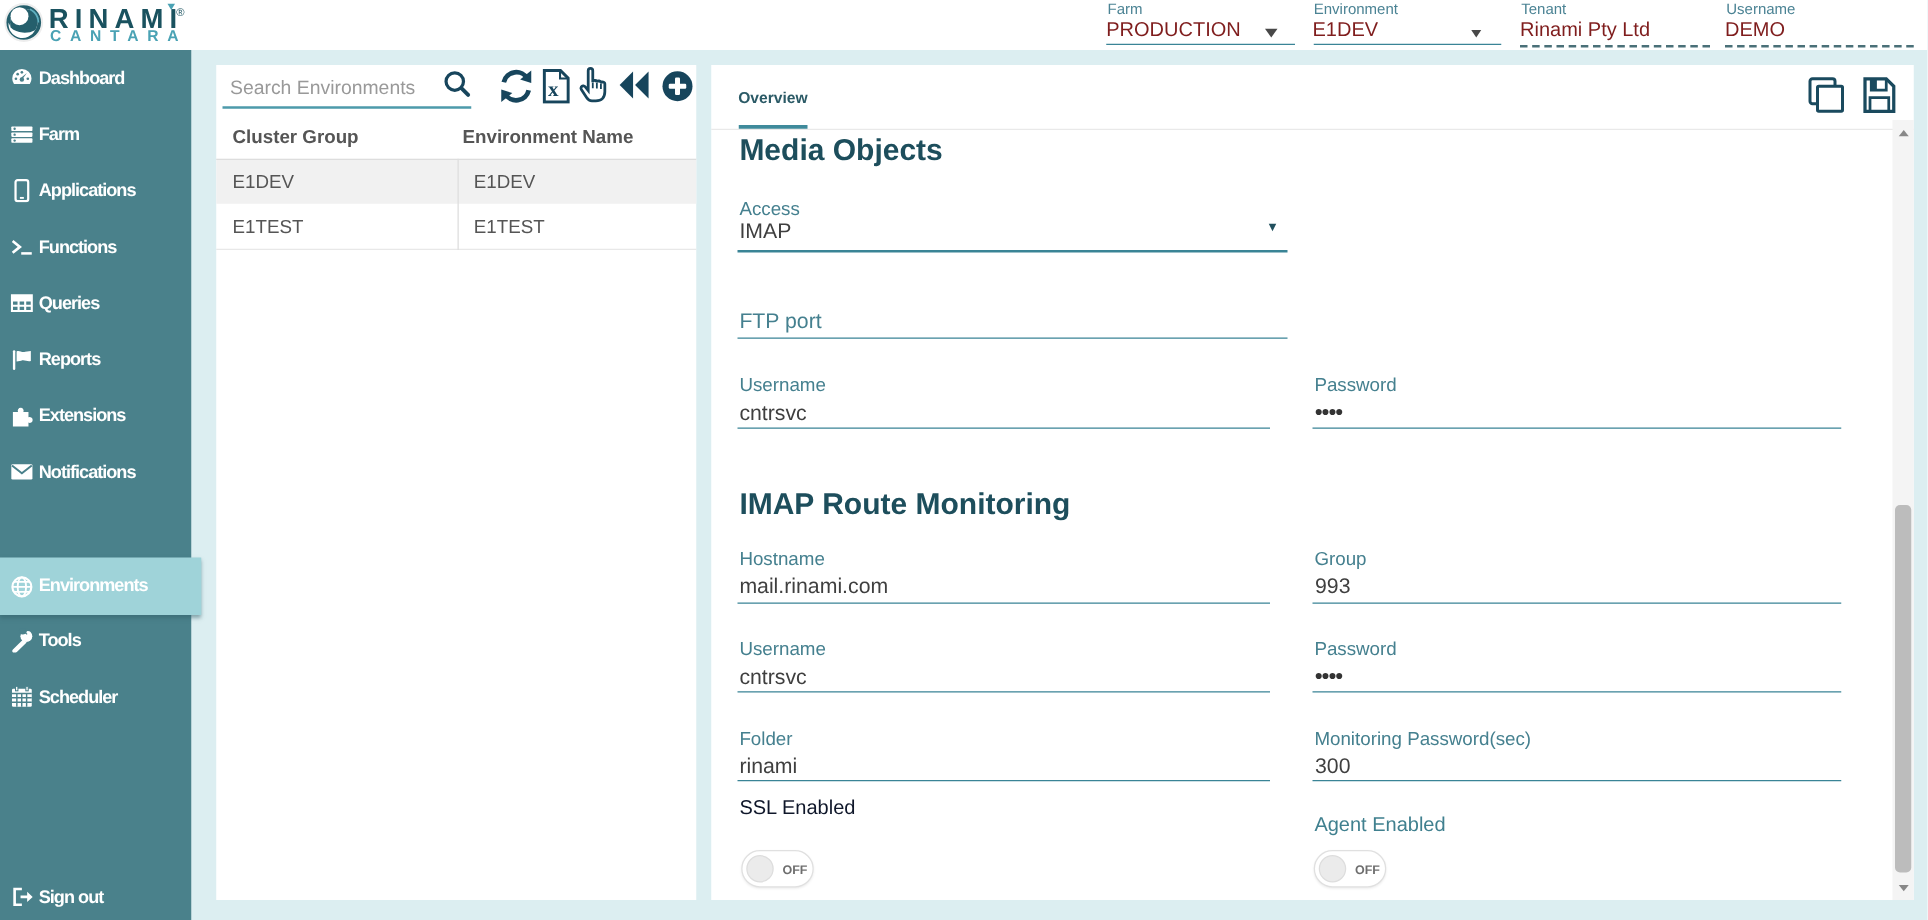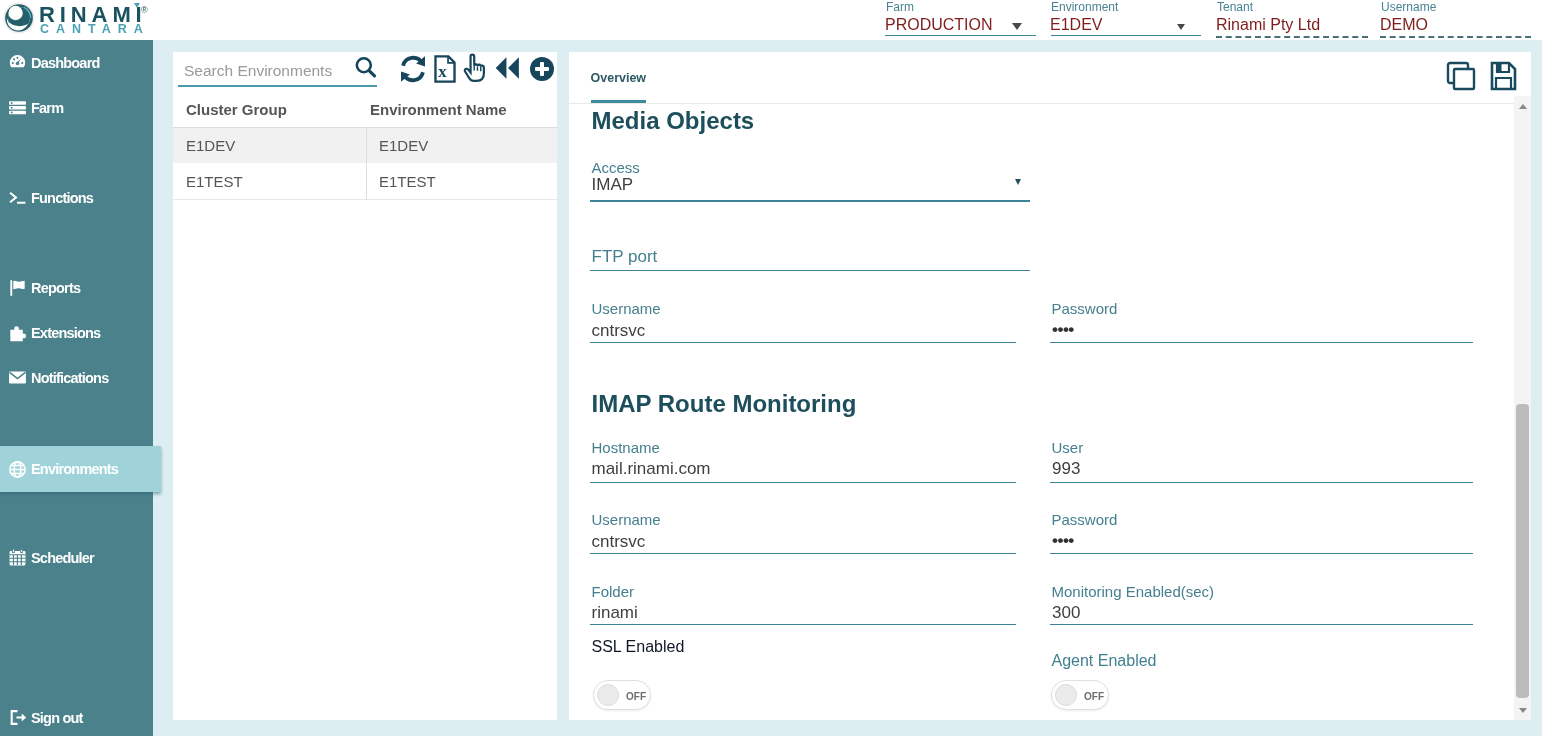--- a/index.html
+++ b/index.html
@@ -79,28 +79,46 @@
           <rect x="1" y="3" width="16" height="3.4" rx="0.6" fill="#fff"></rect>
           <rect x="1" y="7.5" width="16" height="3.4" rx="0.6" fill="#fff"></rect>
           <rect x="1" y="12" width="16" height="3.4" rx="0.6" fill="#fff"></rect>
           <circle cx="3.5" cy="4.7" r="0.9" fill="#4a818b"></circle>
           <circle cx="3.5" cy="9.2" r="0.9" fill="#4a818b"></circle>
           <circle cx="3.5" cy="13.7" r="0.9" fill="#4a818b"></circle>
         </svg>
       </span>
       <span class="tx">Farm</span>
     </div>
+  <div class="item" style="top:90px">
+      <span class="ic">
+        <svg width="17" height="19" viewBox="0 0 16 18">
+          <rect x="3.2" y="1" width="9.6" height="16" rx="1.6" fill="none" stroke="#fff" stroke-width="1.7"></rect>
+          <rect x="6.5" y="13.8" width="3" height="1.4" fill="#fff"></rect>
+        </svg>
+      </span>
+      <span class="tx">Applications</span>
+    </div>
   <div class="item" style="top:135px">
       <span class="ic">
         <svg width="19" height="19" viewBox="0 0 18 18">
           <path d="M2 4.5 L7.5 9 L2 13.5" fill="none" stroke="#fff" stroke-width="2"></path>
           <rect x="8.5" y="13" width="8" height="1.9" fill="#fff"></rect>
         </svg>
       </span>
       <span class="tx">Functions</span>
+    </div>
+  <div class="item" style="top:180px">
+      <span class="ic">
+        <svg width="19" height="19" viewBox="0 0 18 18">
+          <path d="M1.5 3 h15 v12 h-15 z M1.5 7 h15 M1.5 11 h15 M6.5 7 v8 M11.5 7 v8" fill="none" stroke="#fff" stroke-width="1.6"></path>
+          <rect x="1.5" y="3" width="15" height="4" fill="#fff"></rect>
+        </svg>
+      </span>
+      <span class="tx">Queries</span>
     </div>
   <div class="item" style="top:225px">
       <span class="ic">
         <svg width="19" height="19" viewBox="0 0 18 18">
           <rect x="2.2" y="2" width="1.8" height="15" rx="0.9" fill="#fff"></rect>
           <path d="M5 3 C7 1.8 9 4.2 11.5 3.2 L15.8 2.6 V10.2 C13.5 11.2 11 9 8.5 10 L5 10.6 Z" fill="#fff"></path>
         </svg>
       </span>
       <span class="tx">Reports</span>
     </div>
@@ -123,20 +141,32 @@
     </div>
   <div class="item active" style="top:406px">
       <span class="ic">
         <svg width="19" height="19" viewBox="0 0 18 18">
           <circle cx="9" cy="9" r="7.2" fill="none" stroke="#fff" stroke-width="1.6"></circle>
           <ellipse cx="9" cy="9" rx="3.2" ry="7.2" fill="none" stroke="#fff" stroke-width="1.4"></ellipse>
           <path d="M2 9 h14 M3 5.2 h12 M3 12.8 h12" stroke="#fff" stroke-width="1.4"></path>
         </svg>
       </span>
       <span class="tx">Environments</span>
+    </div>
+  <div class="item" style="top:450px">
+      <span class="ic">
+        <svg width="19" height="19" viewBox="0 0 18 18">
+          <circle cx="12.4" cy="5.6" r="4.5" fill="#fff"></circle>
+          <circle cx="9.6" cy="1.6" r="2.8" fill="#4a818b"></circle>
+          <rect x="11.2" y="0" width="3" height="4" fill="#4a818b" transform="rotate(35 12.7 2)"></rect>
+          <circle cx="13.6" cy="2.8" r="1.1" fill="#fff"></circle>
+          <path d="M10.1 7.9 L12.6 10.4 L4.6 18.2 A1.7 1.7 0 0 1 2.2 15.8 Z" fill="#fff"></path>
+        </svg>
+      </span>
+      <span class="tx">Tools</span>
     </div>
   <div class="item" style="top:495px">
       <span class="ic">
         <svg width="19" height="19" viewBox="0 0 18 18">
           <rect x="1.5" y="2.8" width="15" height="13.7" rx="1" fill="#fff"></rect>
           <rect x="4.2" y="1" width="1.8" height="3.4" fill="#fff" stroke="#4a818b" stroke-width="0.8"></rect>
           <rect x="12" y="1" width="1.8" height="3.4" fill="#fff" stroke="#4a818b" stroke-width="0.8"></rect>
           <path d="M1.5 6.4 h15 M5.2 6.4 v10 M8.9 6.4 v10 M12.6 6.4 v10 M1.5 9.7 h15 M1.5 13 h15" stroke="#4a818b" stroke-width="1.1"></path>
         </svg>
       </span>
@@ -223,35 +253,35 @@
   <div class="uline" style="left:21px;top:290px;width:426px"></div>
   <div class="flabel" style="left:482.5px;top:248px">Password</div>
   <div style="position:absolute;left:483px;top:268px;font-size:17px;font-weight:bold;color:#333;letter-spacing:-0.5px">••••</div>
   <div class="uline" style="left:481px;top:290px;width:423px"></div>
 
   <div class="h2" style="left:22.5px;top:338px">IMAP Route Monitoring</div>
 
   <div class="flabel" style="left:22.5px;top:387px">Hostname</div>
   <div class="fvalue" style="left:22.5px;top:407px">mail.rinami.com</div>
   <div class="uline" style="left:21px;top:430px;width:426px"></div>
-  <div class="flabel" style="left:482.5px;top:387px">User</div>
+  <div class="flabel" style="left:482.5px;top:387px">Group</div>
   <div class="fvalue" style="left:483px;top:407px">993</div>
   <div class="uline" style="left:481px;top:430px;width:423px"></div>
 
   <div class="flabel" style="left:22.5px;top:459px">Username</div>
   <div class="fvalue" style="left:22.5px;top:480px">cntrsvc</div>
   <div class="uline" style="left:21px;top:501px;width:426px"></div>
   <div class="flabel" style="left:482.5px;top:459px">Password</div>
   <div style="position:absolute;left:483px;top:479px;font-size:17px;font-weight:bold;color:#333;letter-spacing:-0.5px">••••</div>
   <div class="uline" style="left:481px;top:501px;width:423px"></div>
 
   <div class="flabel" style="left:22.5px;top:531px">Folder</div>
   <div class="fvalue" style="left:22.5px;top:551px">rinami</div>
   <div class="uline" style="left:21px;top:572px;width:426px"></div>
-  <div class="flabel" style="left:482.5px;top:531px">Monitoring Enabled(sec)</div>
+  <div class="flabel" style="left:482.5px;top:531px">Monitoring Password(sec)</div>
   <div class="fvalue" style="left:483px;top:551px">300</div>
   <div class="uline" style="left:481px;top:572px;width:423px"></div>
 
   <div style="position:absolute;left:22.5px;top:586px;font-size:16px;color:#0f172a">SSL Enabled</div>
   <div class="toggle" style="left:24px;top:628px">
       <div class="knob"></div>
       <div class="offtx">OFF</div>
     </div>
   <div style="position:absolute;left:482.5px;top:600px;font-size:16px;color:#40808f">Agent Enabled</div>
   <div class="toggle" style="left:482px;top:628px">

